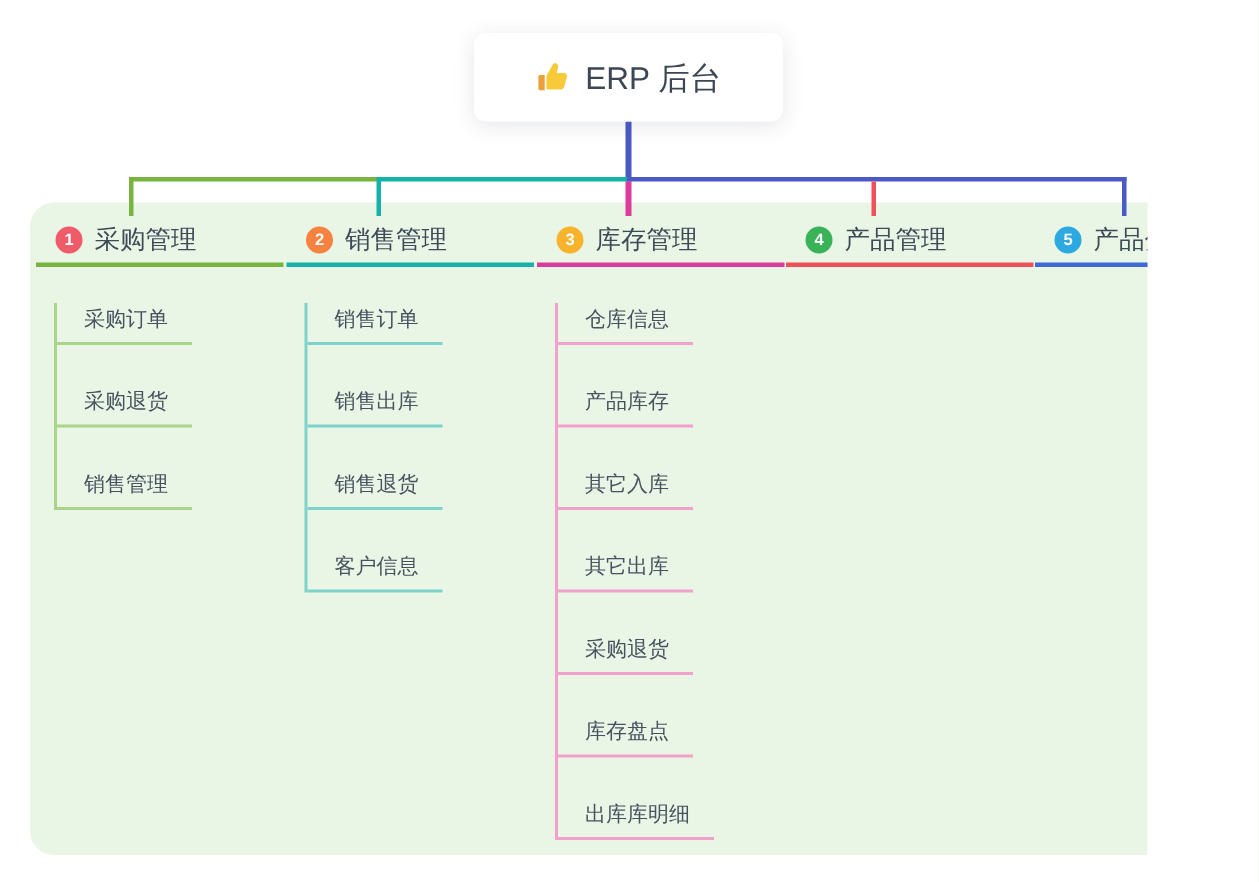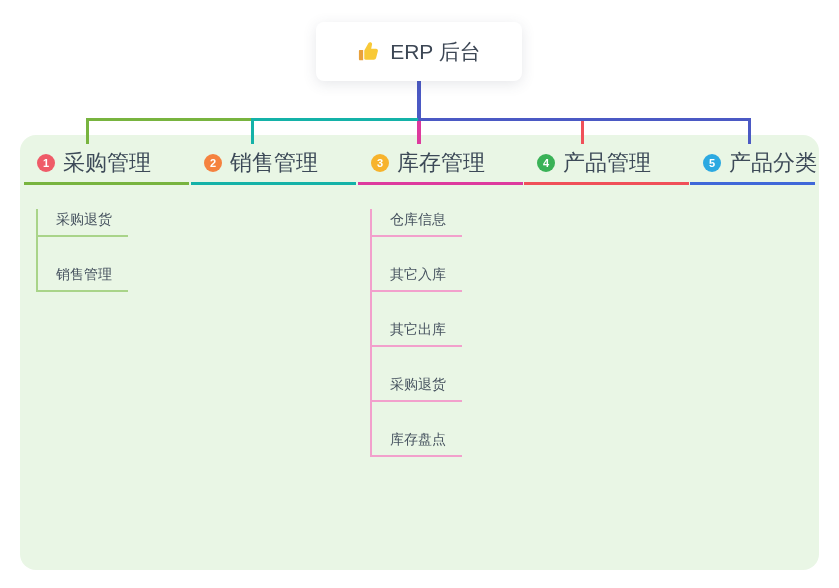--- a/index.html
+++ b/index.html
@@ -1,17 +1,17 @@
 <!DOCTYPE html>
 <html><head>
 <meta charset="utf-8">
 <style>
   html,body{margin:0;padding:0;}
   body{font-family:"Liberation Sans",sans-serif;background:#fff;}
-  .canvas{position:relative;width:839px;height:588px;background:#ffffff;overflow:hidden;}
+  .canvas{position:relative;width:765px;height:588px;background:#ffffff;overflow:hidden;}
 
   
   .panel{position:absolute;left:20px;top:135px;width:799px;height:435px;border-radius:16px;}
 
   
   .root-card{position:absolute;left:316px;top:22px;width:206px;height:59px;background:#fff;
     border-radius:8px;box-shadow:0 3px 14px rgba(60,70,90,.13);display:flex;align-items:center;
     justify-content:center;gap:10px;z-index:3;}
   .root-label{font-size:21px;color:#3c4654;}
   .thumb{display:flex;align-items:center;}
@@ -29,21 +29,21 @@
   .drop3{left:417px;width:4px;top:121px;height:23px;}
   .drop4{left:581px;top:121px;height:23px;}
   .drop5{left:748px;}
 
   
   .branch{position:absolute;top:146px;z-index:2;}
   .branch-header{box-sizing:border-box;display:flex;align-items:center;gap:8px;
     padding:2px 4px 4px 13px;border-bottom:3px solid var(--line);}
   .badge{flex:0 0 auto;width:18px;height:18px;border-radius:50%;color:#fff;font-size:11px;
     font-weight:700;display:flex;align-items:center;justify-content:center;background:var(--badge);}
-  .branch-label{font-size:22px;color:#3d4a58;white-space:nowrap;}
+  .branch-label{font-size:17px;color:#3d4a58;white-space:nowrap;}
   .children{margin-left:12px;border-left:2px solid var(--childline);}
   .child{display:block;width:max-content;margin-top:27px;padding:0 16px 6px 18px;
     border-bottom:2px solid var(--childline);font-size:14px;color:#46525f;line-height:20px;
     white-space:nowrap;}
   .child:first-child{margin-top:24px;}
 </style>
 </head>
 <body>
 
 <div class="canvas" style="background: rgb(255, 255, 255);">
@@ -70,41 +70,50 @@
     <span class="root-label" style="color: rgb(60, 70, 84);">ERP 后台</span>
   </div>
 
   <div id="branches">
       <div class="branch" style="left: 24px; --line: #78b43f; --childline: #a9d489; --badge: #ef5b68;">
     <div class="branch-header" style="width: 165px;">
       <span class="badge">1</span>
       <span class="branch-label">采购管理</span>
     </div>
     <div class="children">
+          <div class="child">采购订单</div>
           <div class="child">采购退货</div>
           <div class="child">销售管理</div>
         </div>
   </div>
       <div class="branch" style="left: 191px; --line: #14b2a8; --childline: #7fd2cc; --badge: #f5823f;">
     <div class="branch-header" style="width: 165px;">
       <span class="badge">2</span>
       <span class="branch-label">销售管理</span>
     </div>
+    <div class="children">
+          <div class="child">销售订单</div>
+          <div class="child">销售出库</div>
+          <div class="child">销售退货</div>
+          <div class="child">客户信息</div>
+        </div>
   </div>
       <div class="branch" style="left: 358px; --line: #dd3a9e; --childline: #f2a0cc; --badge: #f7b32c;">
     <div class="branch-header" style="width: 165px;">
       <span class="badge">3</span>
       <span class="branch-label">库存管理</span>
     </div>
     <div class="children">
           <div class="child">仓库信息</div>
+          <div class="child">产品库存</div>
           <div class="child">其它入库</div>
           <div class="child">其它出库</div>
           <div class="child">采购退货</div>
           <div class="child">库存盘点</div>
+          <div class="child">出库库明细</div>
         </div>
   </div>
       <div class="branch" style="left: 524px; --line: #f05059; --childline: #f7a3a5; --badge: #3ab257;">
     <div class="branch-header" style="width: 165px;">
       <span class="badge">4</span>
       <span class="branch-label">产品管理</span>
     </div>
   </div>
       <div class="branch" style="left: 690px; --line: #3f68d9; --childline: #90a7e0; --badge: #2ca9e1;">
     <div class="branch-header" style="width: 125px;">

